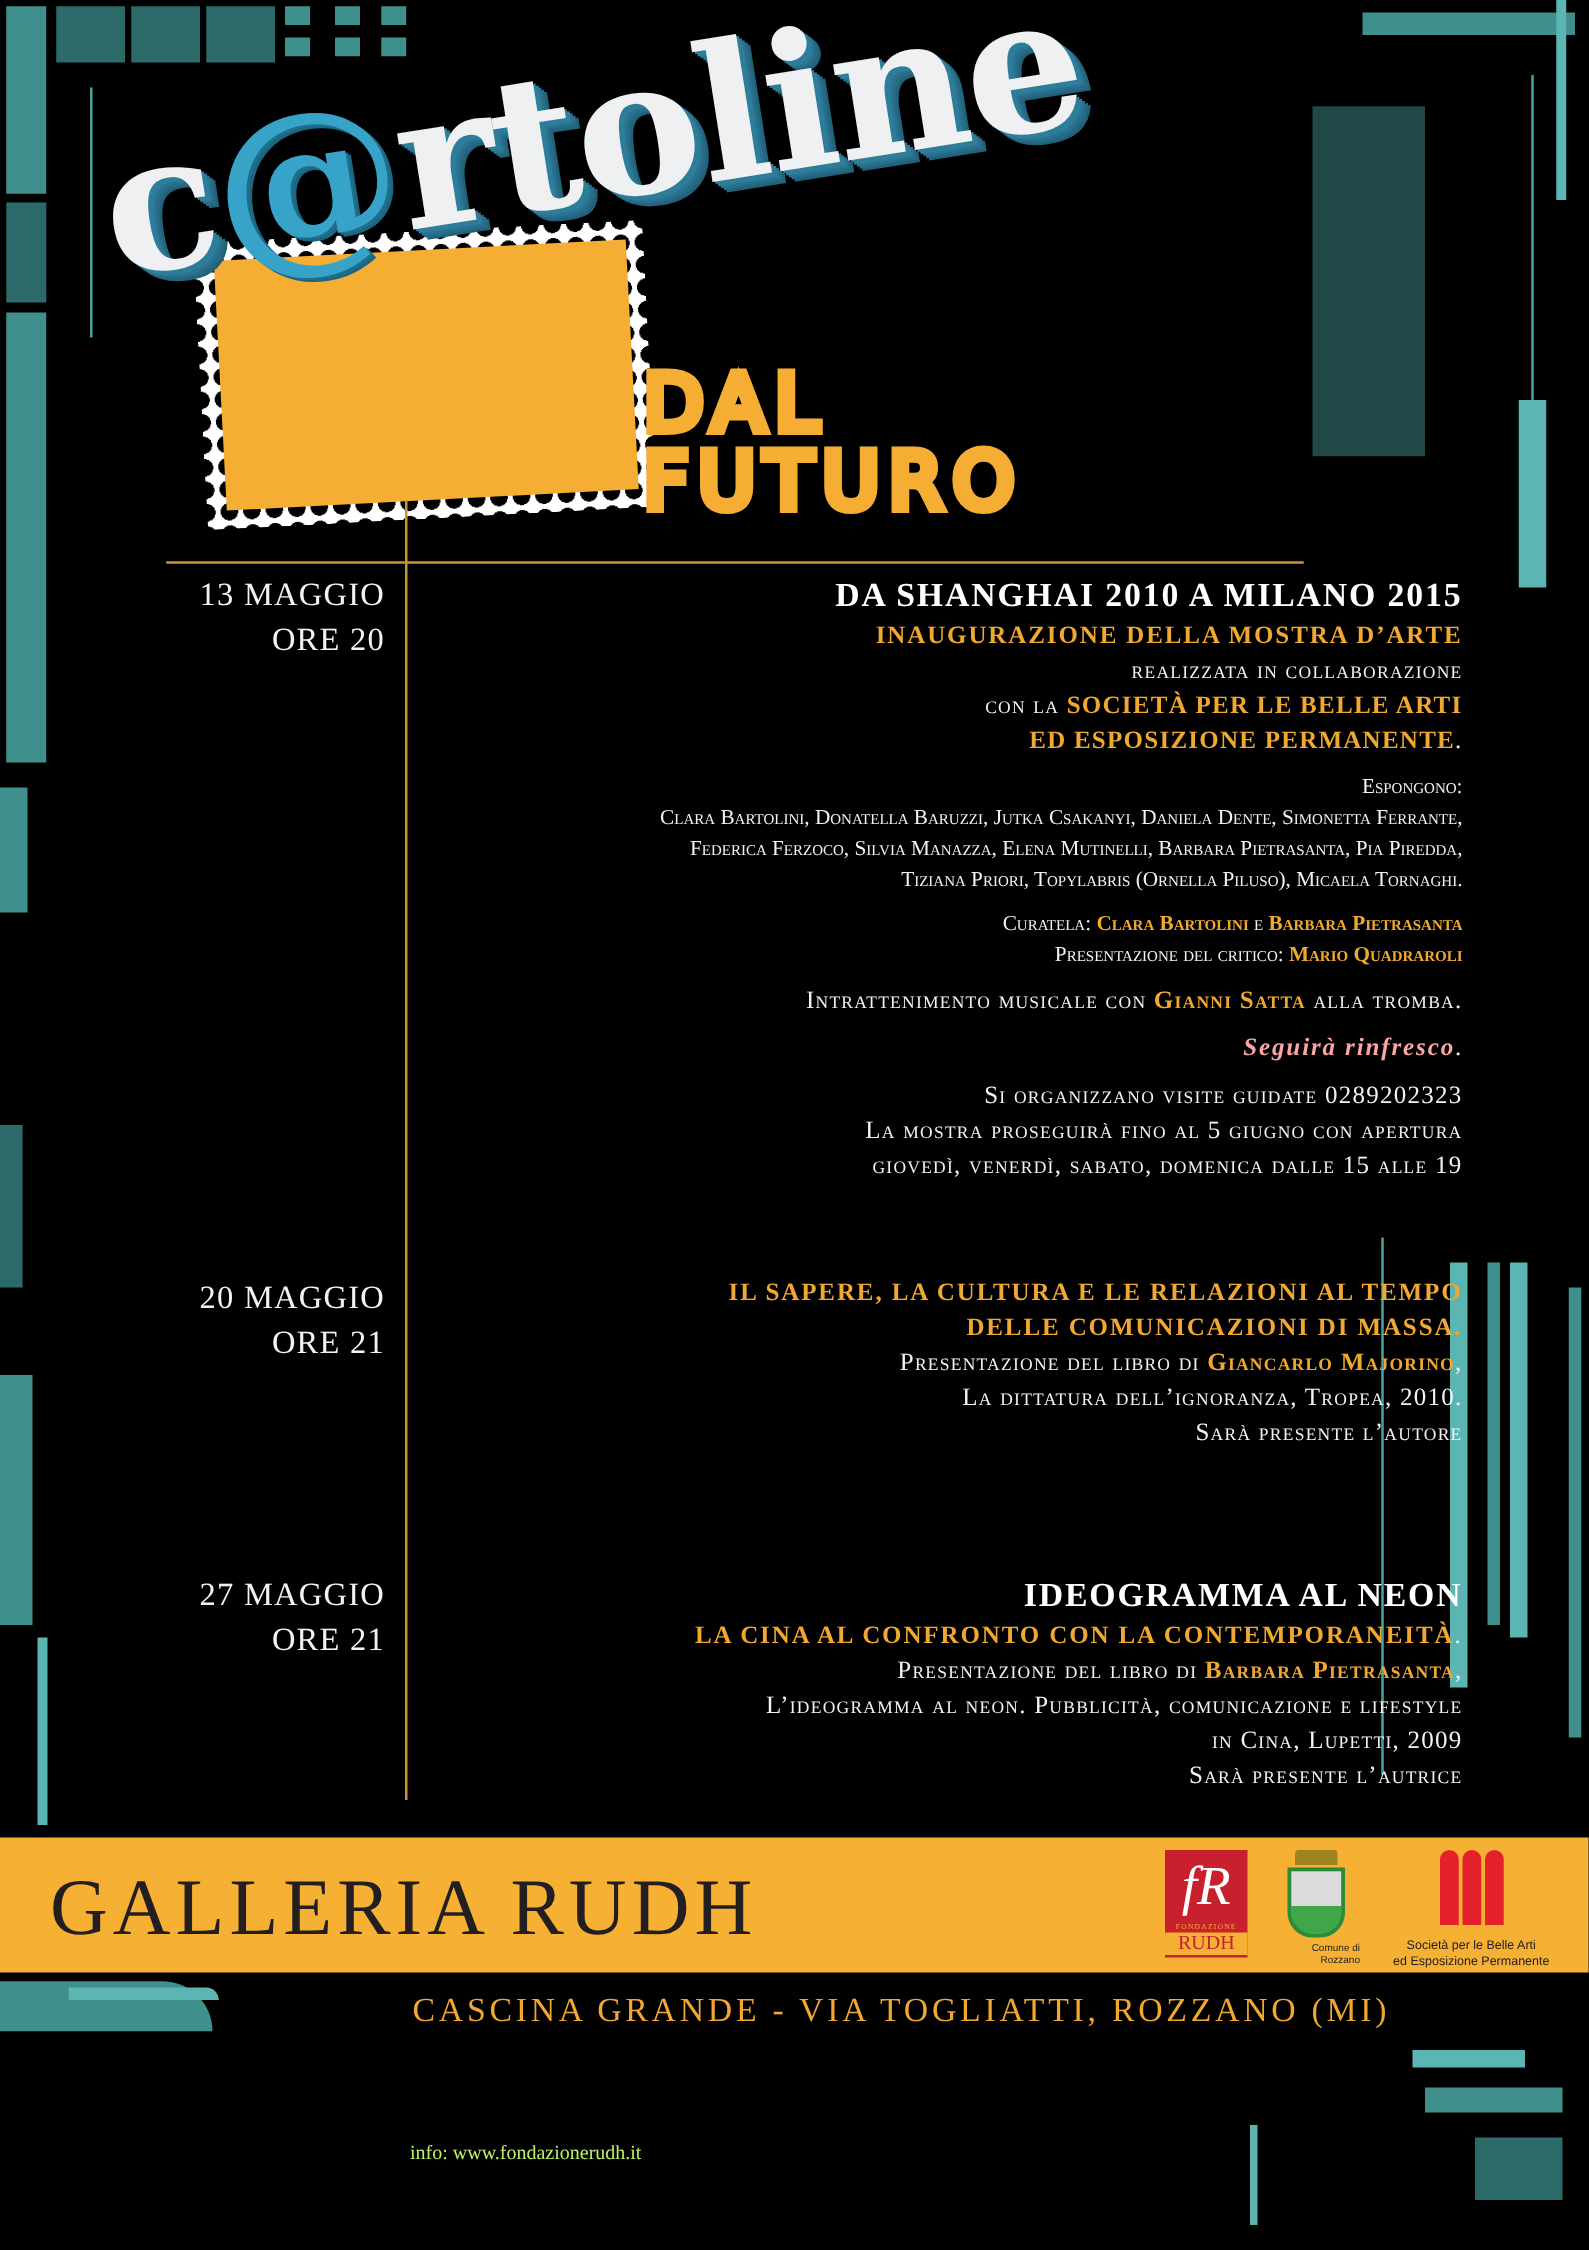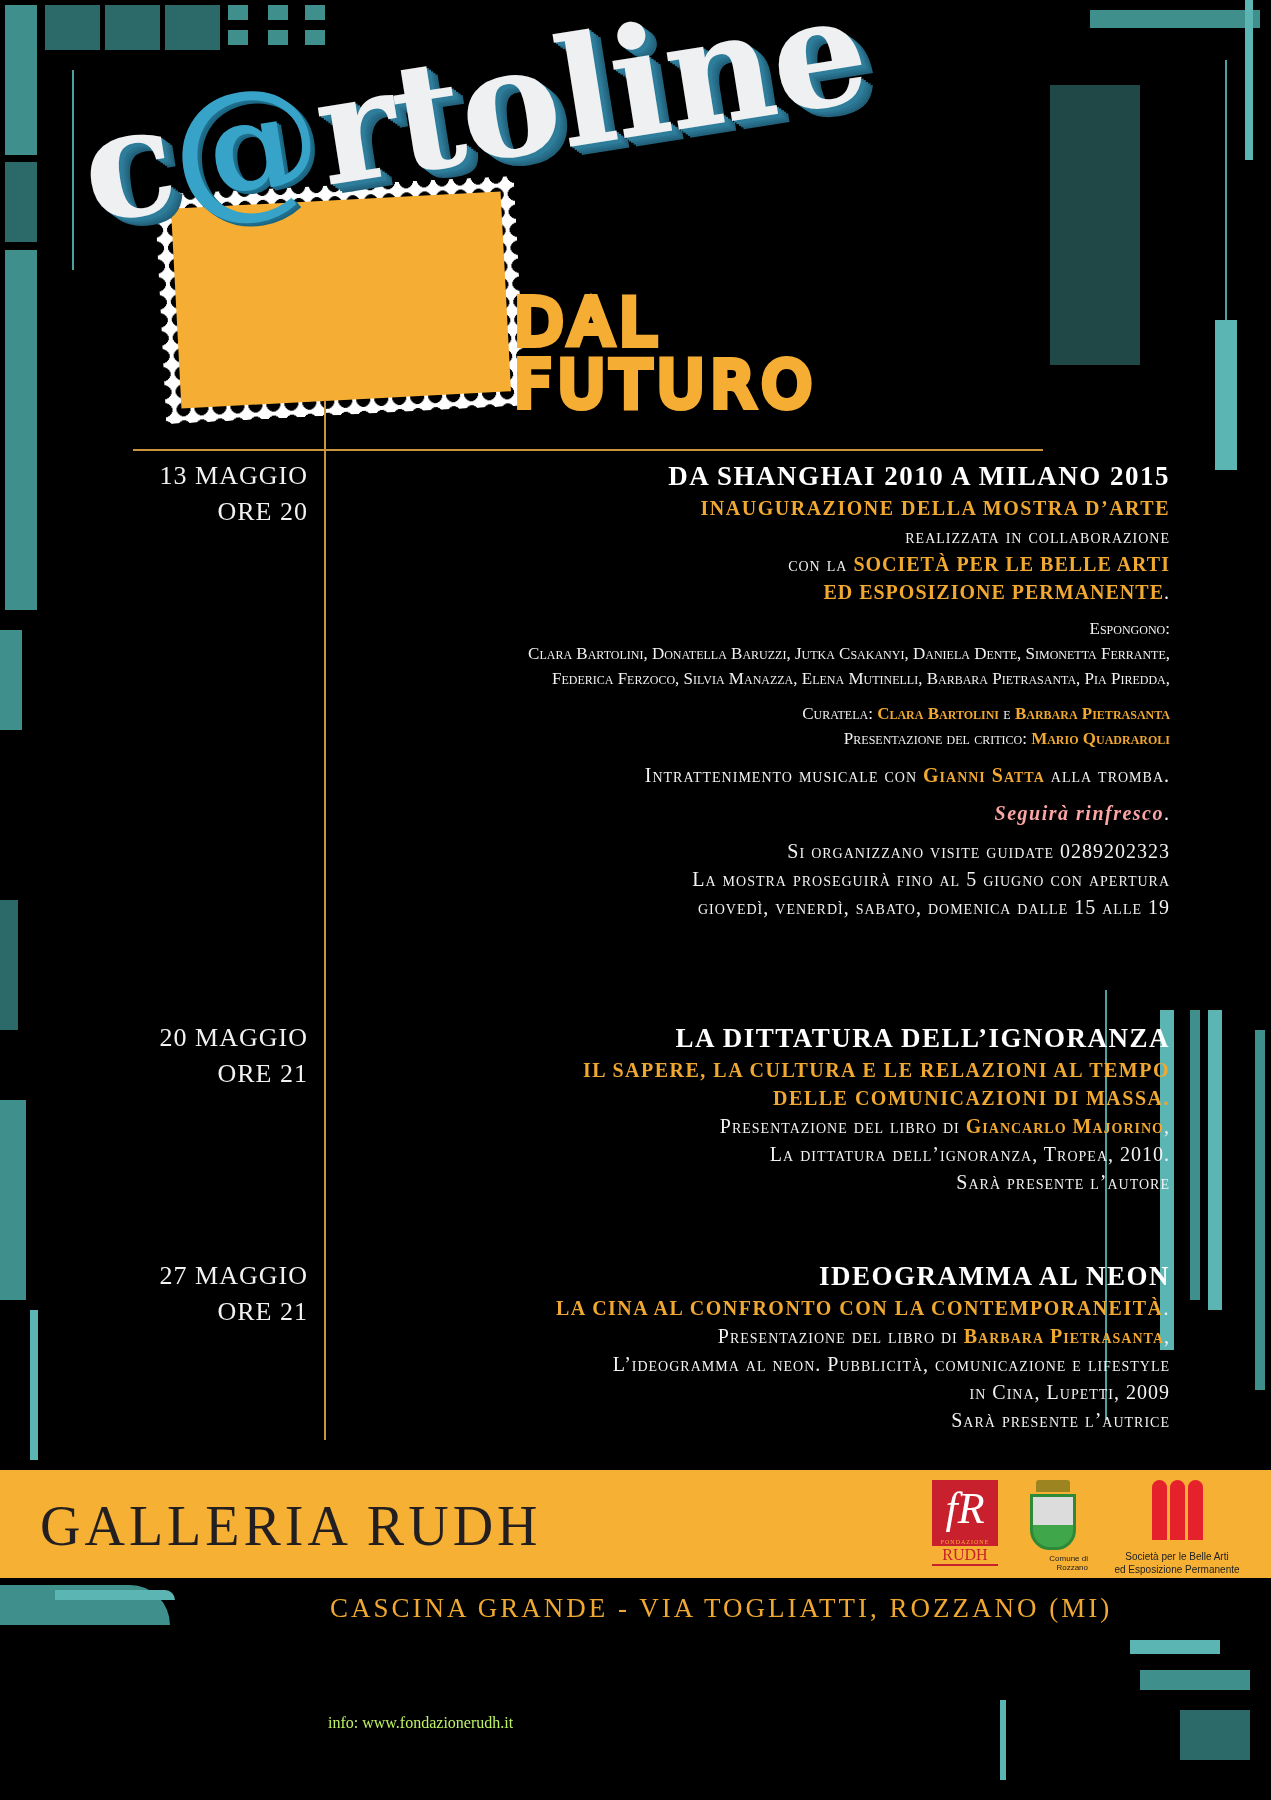--- a/index.html
+++ b/index.html
@@ -30,21 +30,21 @@
     .ev-title { font-size: 27px; font-weight: bold; letter-spacing: 1.5px; line-height: 36px; color: #fff; margin: 0; }
     .ev-sub { font-size: 20px; font-weight: bold; letter-spacing: 1.5px; color: #f0a830; line-height: 28px; margin: 0; }
     .sc { font-variant: small-caps; font-size: 20px; letter-spacing: 1px; line-height: 28px; }
     .sc-s { font-variant: small-caps; font-size: 17px; line-height: 25px; }
     .gold { color: #f0a830; font-weight: bold; }
     .goldi { color: #fca5a5; font-weight: bold; font-style: italic; letter-spacing: 1.5px; }
     .gap { height: 10px; }
 
     
     .band { position: absolute; left: 0; top: 1470px; width: 1271px; height: 108px; background: #f6b034; }
-    .band-name { position: absolute; left: 40px; top: 24px; font-size: 56px; letter-spacing: 4px; color: #231f20; line-height: 64px; }
+    .band-name { position: absolute; left: 40px; top: 24px; font-size: 64px; letter-spacing: 4px; color: #231f20; line-height: 64px; }
     .logo-rudh { position: absolute; left: 932px; top: 10px; width: 66px; height: 86px; background: #c8202d; color: #fff; text-align: center; }
     .logo-rudh .fr { font-size: 44px; line-height: 58px; font-style: italic; }
     .logo-rudh .fz { font-size: 6px; letter-spacing: 1px; line-height: 8px; color: #f6b034; }
     .logo-rudh .rn { font-size: 16px; line-height: 18px; color: #c8202d; background: #f6b034; }
     .logo-comune { position: absolute; left: 1018px; top: 10px; width: 70px; height: 90px; text-align: center; }
     .crest { width: 40px; height: 50px; margin: 0 auto; background: linear-gradient(#dcdcdc 55%, #3fa64a 55%); border: 3px solid #2f8a38; border-radius: 0 0 20px 20px; position: relative; }
     .crown { width: 34px; height: 12px; margin: 0 auto 2px; background: #9c8420; border-radius: 3px 3px 0 0; }
     .comune-label { font-family: "Liberation Sans", sans-serif; font-size: 8px; color: #222; margin-top: 4px; text-align: right; }
     .logo-societa { position: absolute; left: 1102px; top: 10px; width: 150px; text-align: center; }
     .arches { display: flex; justify-content: center; gap: 3px; }
@@ -121,41 +121,41 @@
   <div class="content">
     <h2 class="ev-title">DA SHANGHAI 2010 A MILANO 2015</h2>
     <p class="ev-sub">INAUGURAZIONE DELLA MOSTRA D’ARTE</p>
     <div class="sc">realizzata in collaborazione</div>
     <div class="sc"><span>con la</span> <span class="gold">SOCIETÀ PER LE BELLE ARTI</span></div>
     <div class="sc"><span class="gold">ED ESPOSIZIONE PERMANENTE</span><span>.</span></div>
     <div class="gap"></div>
     <div class="sc-s">Espongono:</div>
     <div class="sc-s">Clara Bartolini, Donatella Baruzzi, Jutka Csakanyi, Daniela Dente, Simonetta Ferrante,</div>
     <div class="sc-s">Federica Ferzoco, Silvia Manazza, Elena Mutinelli, Barbara Pietrasanta, Pia Piredda,</div>
+    <div class="sc-s">Tiziana Priori, Topylabris (Ornella Piluso), Micaela Tornaghi.</div>
     <div class="gap"></div>
     <div class="sc-s"><span>Curatela:</span> <span class="gold">Clara Bartolini</span> <span>e</span> <span class="gold">Barbara Pietrasanta</span></div>
     <div class="sc-s"><span>Presentazione del critico:</span> <span class="gold">Mario Quadraroli</span></div>
     <div class="gap"></div>
     <div class="sc"><span>Intrattenimento musicale con</span> <span class="gold">Gianni Satta</span> <span>alla tromba.</span></div>
     <div class="gap"></div>
     <div class="sc"><span class="goldi" style="font-variant:normal">Seguirà rinfresco</span><span>.</span></div>
     <div class="gap"></div>
     <div class="sc">Si organizzano visite guidate 0289202323</div>
     <div class="sc">La mostra proseguirà fino al 5 giugno con apertura</div>
     <div class="sc">giovedì, venerdì, sabato, domenica dalle 15 alle 19</div>
   </div>
 </section>
 
 <section class="event" style="top:1020px;">
   <div class="date">
     <div>20 MAGGIO</div>
     <div>ORE 21</div>
   </div>
   <div class="content">
-    <h2 class="ev-title">LA DITTATURA DELL’IGNORANZA</h2>
     <p class="ev-sub">IL SAPERE, LA CULTURA E LE RELAZIONI AL TEMPO</p>
     <p class="ev-sub">DELLE COMUNICAZIONI DI MASSA.</p>
     <div class="sc"><span>Presentazione del libro di</span> <span class="gold">Giancarlo Majorino</span><span>,</span></div>
     <div class="sc">La dittatura dell’ignoranza, Tropea, 2010.</div>
     <div class="sc">Sarà presente l’autore</div>
   </div>
 </section>
 
 <section class="event" style="top:1258px;">
   <div class="date">

